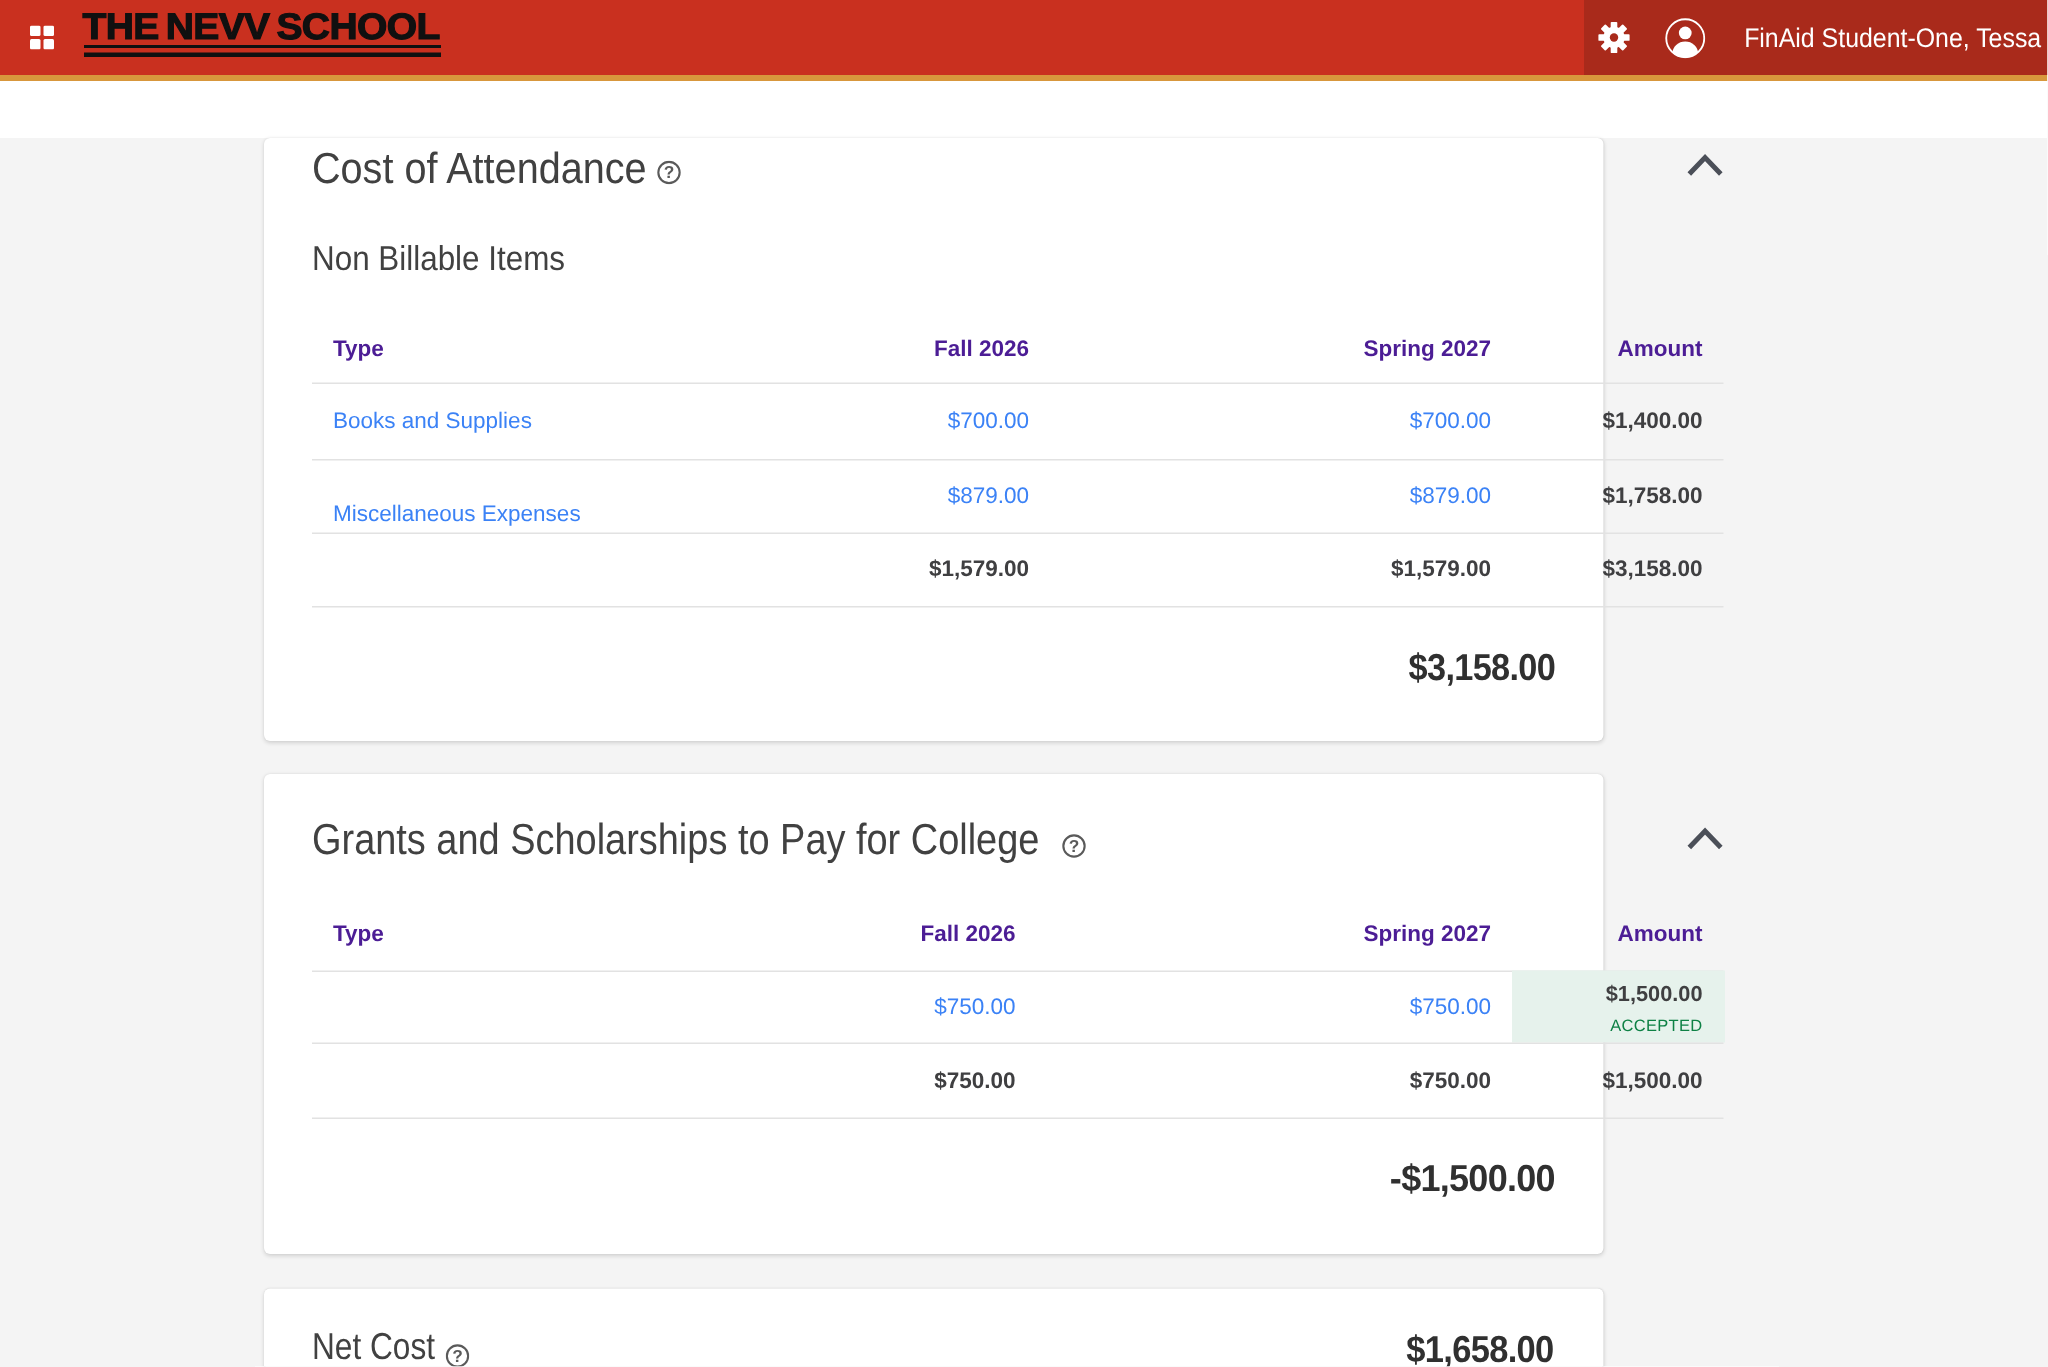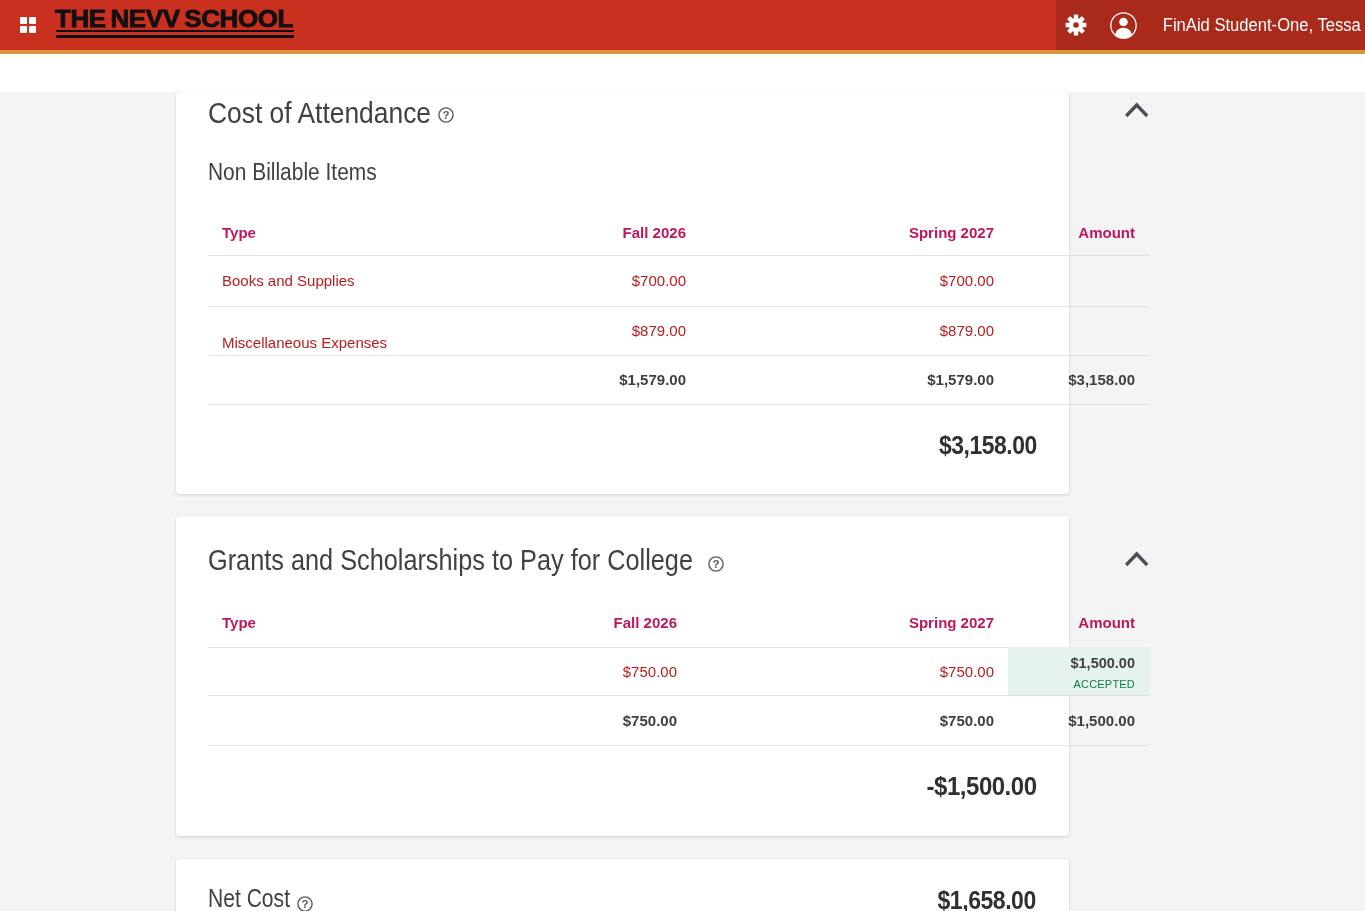--- a/index.html
+++ b/index.html
@@ -3,22 +3,22 @@
 <meta charset="utf-8">
 <style>
   * { margin:0; padding:0; box-sizing:border-box; }
   body { font-family:"Liberation Sans", sans-serif; background:#fff; }
   #page { position:relative; width:1365px; height:911px; overflow:hidden; background:#fff; }
   .abs { position:absolute; }
   .flexc { position:absolute; display:flex; align-items:center; }
   .card { position:absolute; left:176px; width:893px; background:#fff; border-radius:4px;
           box-shadow:0 1px 3px rgba(0,0,0,0.14), 0 0 1px rgba(0,0,0,0.08); }
   .h1 { font-size:29px; color:#414141; white-space:nowrap; transform-origin:left center; }
-  .tbltxt { font-size:15px; color:#b91c1c; white-space:nowrap; }
-  .th { font-size:15px; font-weight:bold; color:#be185d; }
+  .tbltxt { font-size:15px; color:#3b82f6; white-space:nowrap; }
+  .th { font-size:15px; font-weight:bold; color:#4c1d95; }
   .bold { font-weight:bold; color:#3f3f41; }
   .bigtot { font-size:25px; font-weight:bold; color:#303030; letter-spacing:-0.5px; white-space:nowrap; transform-origin:right center; }
   .bline { position:absolute; height:1px; background:#e2e2e2; }
 </style>
 </head>
 <body>
 <div id="page">
 
   <div class="abs" style="left:0;top:0;width:1365px;height:50px;background:#c9301f;"></div>
   <div class="abs" style="left:1056px;top:0;width:309px;height:50px;background:#a92a1b;"></div>
@@ -83,25 +83,27 @@
 
     <div class="flexc th" style="left:46px;top:118px;height:44px;">Type</div>
     <div class="flexc th" style="top:118px;height:44px;left:400px;width:110px;justify-content:flex-end;">Fall 2026</div>
     <div class="flexc th" style="top:118px;height:44px;left:700px;width:118px;justify-content:flex-end;">Spring 2027</div>
     <div class="flexc th" style="top:118px;height:44px;left:849px;width:110px;justify-content:flex-end;">Amount</div>
     <div class="bline" style="left:32px;top:163px;width:941px;"></div>
 
     <div class="flexc tbltxt" style="left:46px;top:163px;height:51px;">Books and Supplies</div>
     <div class="flexc tbltxt" style="top:163px;height:51px;left:400px;width:110px;justify-content:flex-end;">$700.00</div>
     <div class="flexc tbltxt" style="top:163px;height:51px;left:700px;width:118px;justify-content:flex-end;">$700.00</div>
+    <div class="flexc tbltxt bold" style="top:163px;height:51px;left:849px;width:110px;justify-content:flex-end;">$1,400.00</div>
     <div class="bline" style="left:32px;top:214px;width:941px;"></div>
 
     <div class="flexc tbltxt" style="left:46px;top:214px;height:49px;margin-top:12px;">Miscellaneous Expenses</div>
     <div class="flexc tbltxt" style="top:214px;height:49px;left:400px;width:110px;justify-content:flex-end;">$879.00</div>
     <div class="flexc tbltxt" style="top:214px;height:49px;left:700px;width:118px;justify-content:flex-end;">$879.00</div>
+    <div class="flexc tbltxt bold" style="top:214px;height:49px;left:849px;width:110px;justify-content:flex-end;">$1,758.00</div>
     <div class="bline" style="left:32px;top:263px;width:941px;"></div>
 
     <div class="flexc tbltxt bold" style="top:263px;height:49px;left:400px;width:110px;justify-content:flex-end;">$1,579.00</div>
     <div class="flexc tbltxt bold" style="top:263px;height:49px;left:700px;width:118px;justify-content:flex-end;">$1,579.00</div>
     <div class="flexc tbltxt bold" style="top:263px;height:49px;left:849px;width:110px;justify-content:flex-end;">$3,158.00</div>
     <div class="bline" style="left:32px;top:312px;width:941px;"></div>
 
     <div class="flexc bigtot" id="bt1" style="right:32px;top:338px;height:30px;justify-content:flex-end;transform:scaleX(0.915);">$3,158.00</div>
   </div>
 

